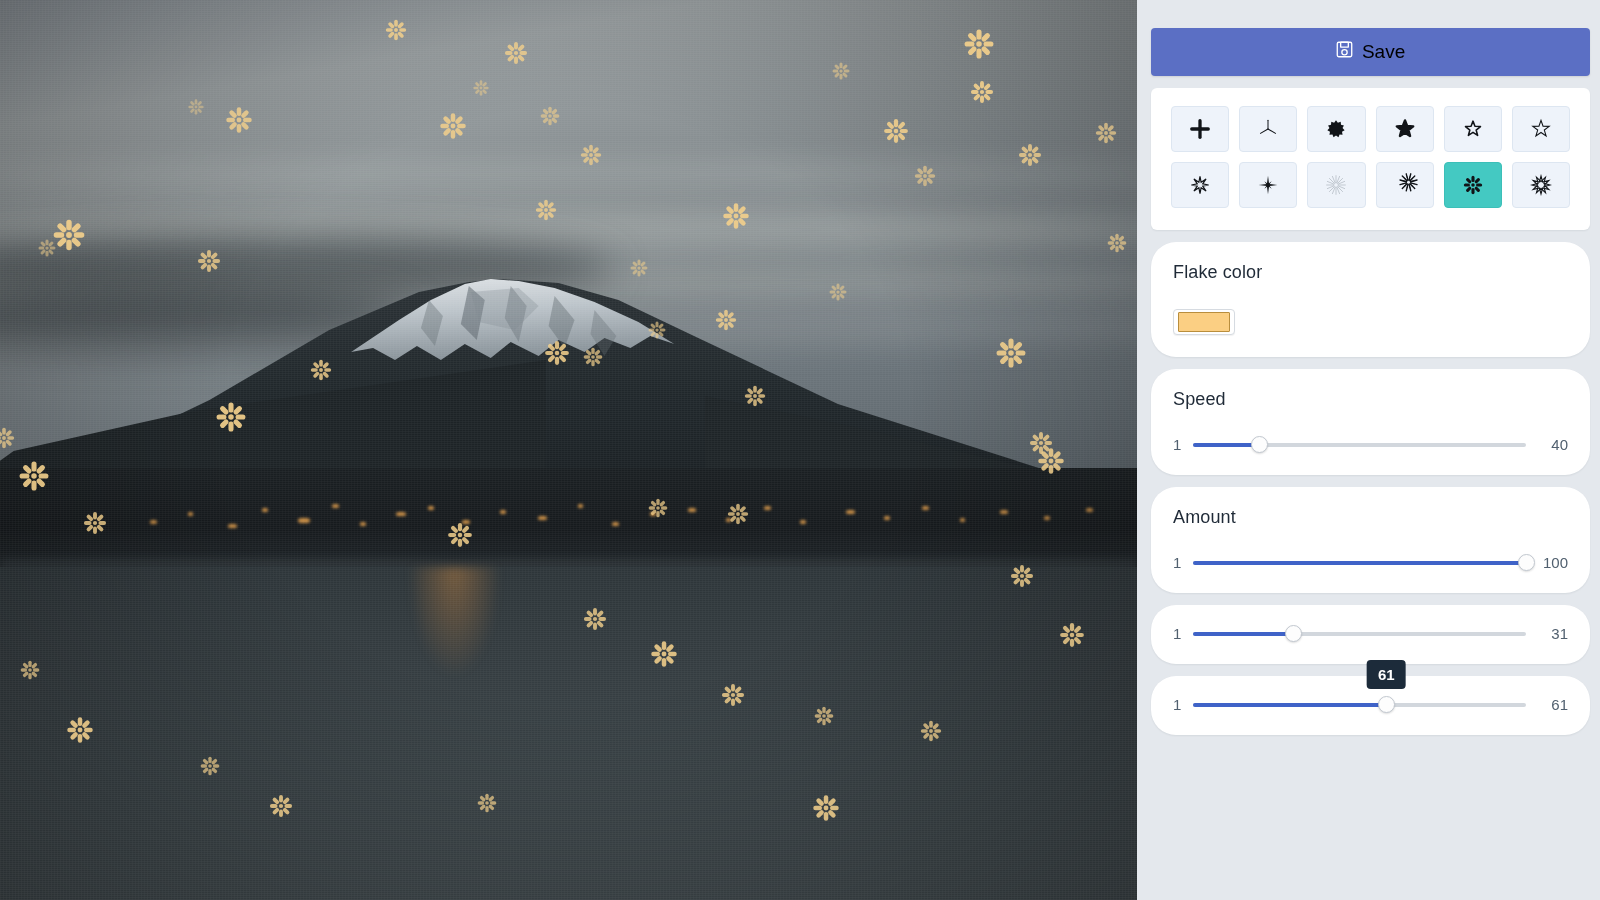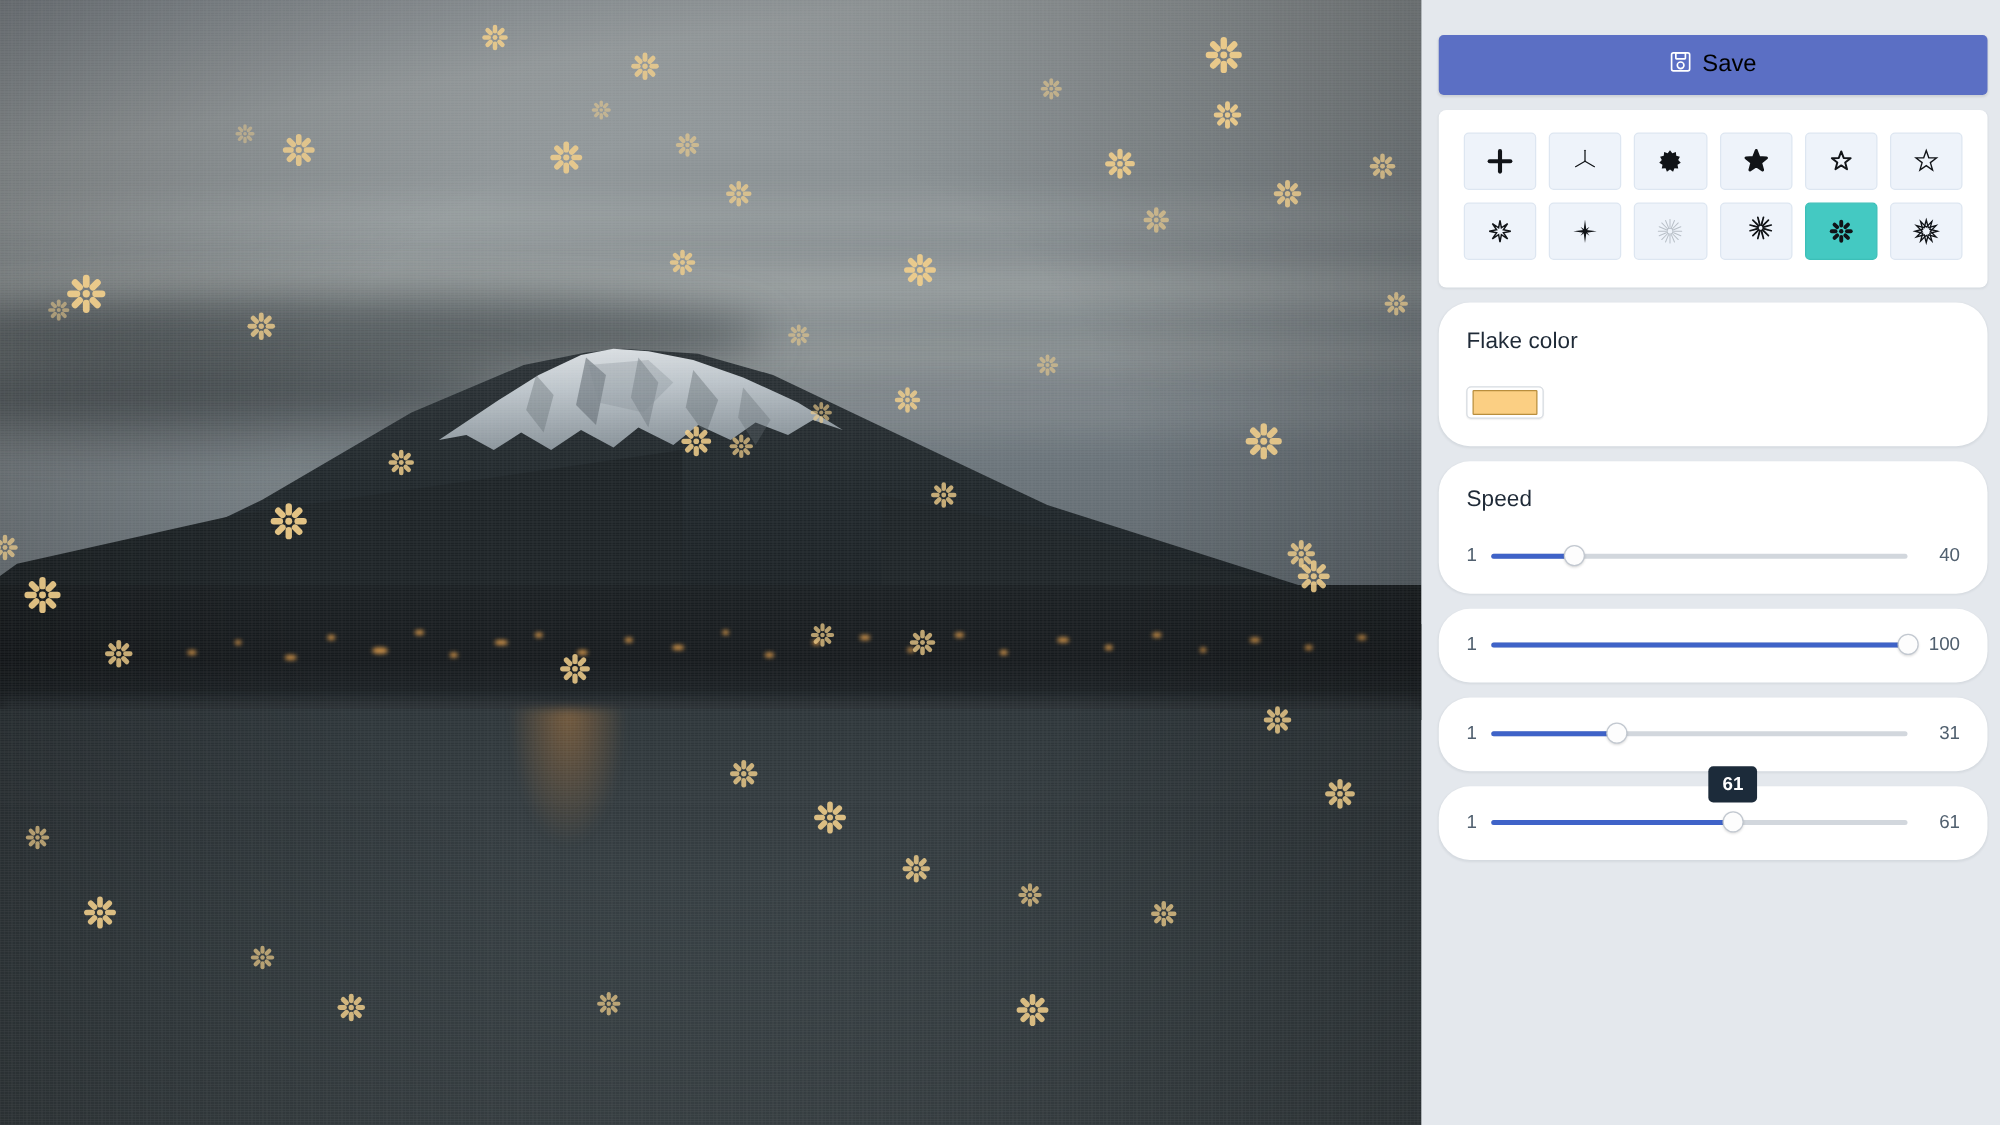--- a/index.html
+++ b/index.html
@@ -1140,20 +1140,21 @@
           <div class="slider-row">
             <span class="slider-min">1</span>
             <div class="track">
               <div class="fill" style="width: 20%;"></div>
               <div class="thumb" style="left: 20%;"></div>
             </div>
             <span class="slider-max">40</span>
           </div>
         </div>
         <div class="card setting">
+          <div class="setting-label">Amount</div>
           <div class="slider-row">
             <span class="slider-min">1</span>
             <div class="track">
               <div class="fill" style="width: 100%;"></div>
               <div class="thumb" style="left: 100%;"></div>
             </div>
             <span class="slider-max">100</span>
           </div>
         </div>
         <div class="card setting">

